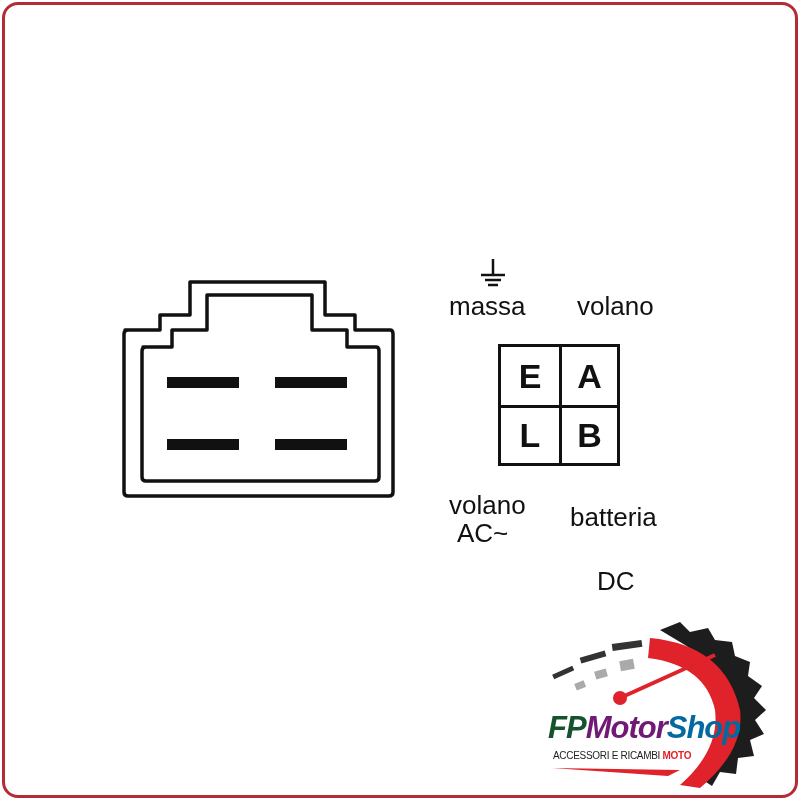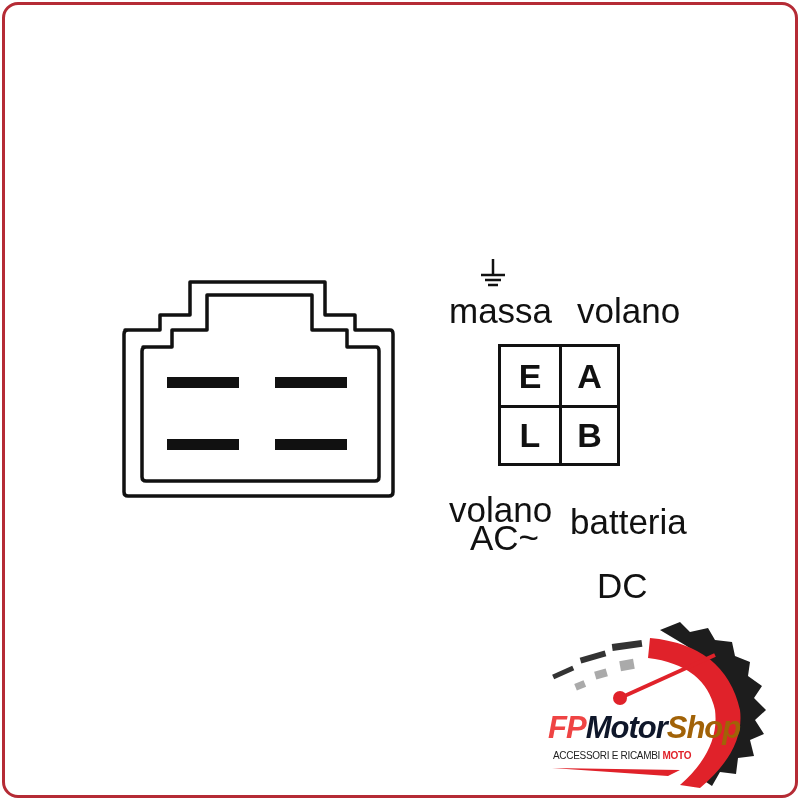--- a/index.html
+++ b/index.html
@@ -1,28 +1,28 @@
 <!DOCTYPE html>
 <html><head>
 <meta charset="utf-8">
 <style>
   html, body { margin:0; padding:0; background:#ffffff; }
   body { width:800px; height:800px; position:relative; overflow:hidden; font-family:"Liberation Sans", sans-serif; }
   .frame { position:absolute; left:2px; top:2px; width:790px; height:790px; border:3px solid #b52b35; border-radius:16px; box-sizing:content-box; }
   .connector { position:absolute; left:0; top:0; }
-  .label { position:absolute; color:#111; font-size:35px; line-height:1; text-align:center; white-space:nowrap; }
+  .label { position:absolute; color:#111; font-size:26px; line-height:1; text-align:center; white-space:nowrap; }
   .grid { position:absolute; left:498px; top:344px; width:122px; height:122px; border:3px solid #111; box-sizing:border-box; display:grid; grid-template-columns:1fr 1fr; grid-template-rows:1fr 1fr; }
   .cell { display:flex; align-items:center; justify-content:center; font-weight:bold; font-size:34px; color:#111; }
   .cell.r { border-left:3px solid #111; }
   .cell.b { border-top:3px solid #111; }
   .logo { position:absolute; left:540px; top:610px; width:250px; height:180px; }
   .logo-text { position:absolute; left:548px; top:712px; font-weight:bold; font-style:italic; font-size:31px; letter-spacing:-1px; line-height:1; }
-  .logo-text .fp { color:#ef4444; }
-  .logo-text .mot { color:#0f172a; }
-  .logo-text .shop { color:#a16207; }
+  .logo-text .fp { color:#14532d; }
+  .logo-text .mot { color:#701a75; }
+  .logo-text .shop { color:#0369a1; }
   .logo-sub { position:absolute; left:553px; top:750px; font-size:10px; color:#222; letter-spacing:-0.3px; }
   .logo-sub .moto { color:#e0222a; font-weight:bold; }
 </style>
 </head>
 <body>
 
 <div class="frame"></div>
 
 <svg class="connector" width="800" height="800">
   <g fill="none" stroke="#111" stroke-width="3.5" stroke-linejoin="round">
@@ -50,21 +50,21 @@
 <div class="label" style="left:577px; top:293px;">volano</div>
 
 <div class="grid">
   <div class="cell">E</div>
   <div class="cell r">A</div>
   <div class="cell b">L</div>
   <div class="cell r b">B</div>
 </div>
 
 <div class="label" style="left:449px; top:492px;">volano</div>
-<div class="label" style="left:470px; top:520px;">AC~</div>
+<div class="label" style="left:457px; top:520px;">AC~</div>
 <div class="label" style="left:570px; top:492px;margin-top:12px;">batteria</div>
 <div class="label" style="left:597px; top:528px;margin-top:40px;">DC</div>
 
 <svg class="logo" viewBox="0 0 250 180">
 
   <path d="M 120 20 L 140 12 L 150 22 L 168 18 L 175 30 L 192 32 L 195 46 L 210 52 L 208 66 L 222 76 L 214 88 L 226 100 L 215 110 L 224 124 L 210 130 L 214 146 L 198 148 L 196 164 L 180 162 L 172 176 L 160 168 L 180 130 L 190 90 L 175 55 L 145 35 Z" fill="#1d1d1d"></path>
 
   <path d="M 110 28 Q 185 35 200 100 Q 205 140 160 178 L 140 175 Q 180 140 175 100 Q 165 55 108 48 Z" fill="#e0222a"></path>
 
   <g fill="#333">

